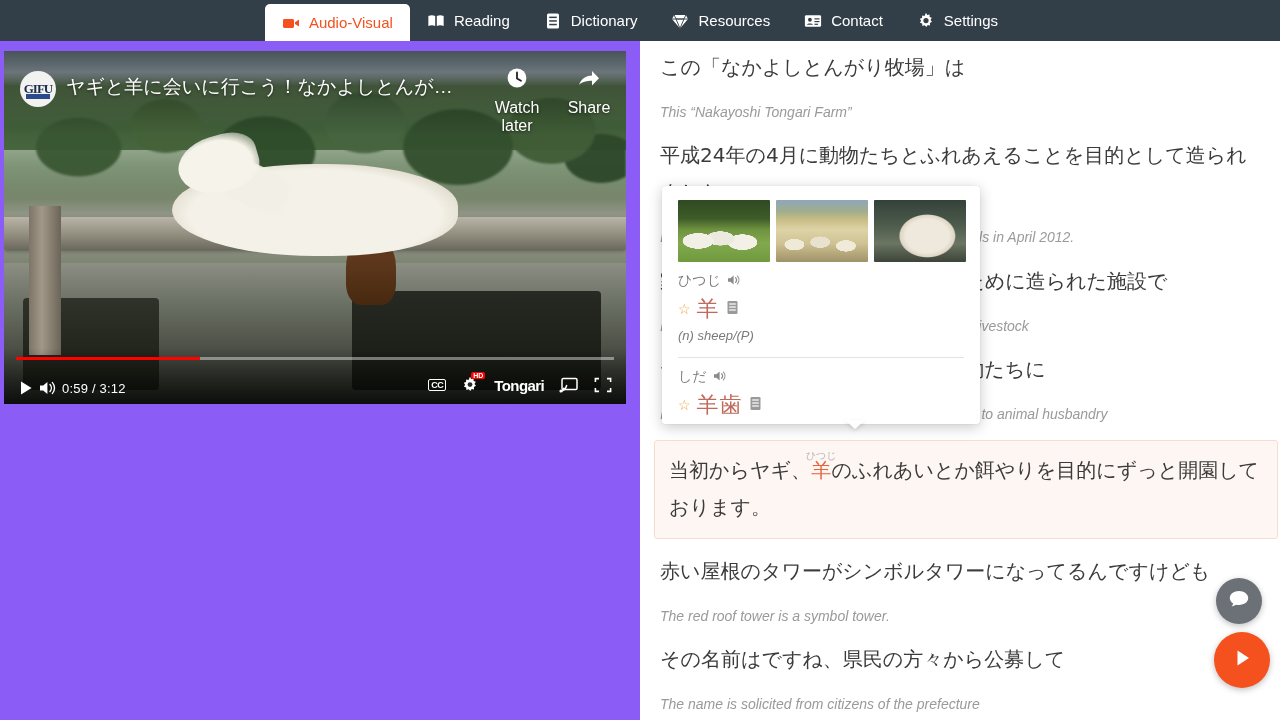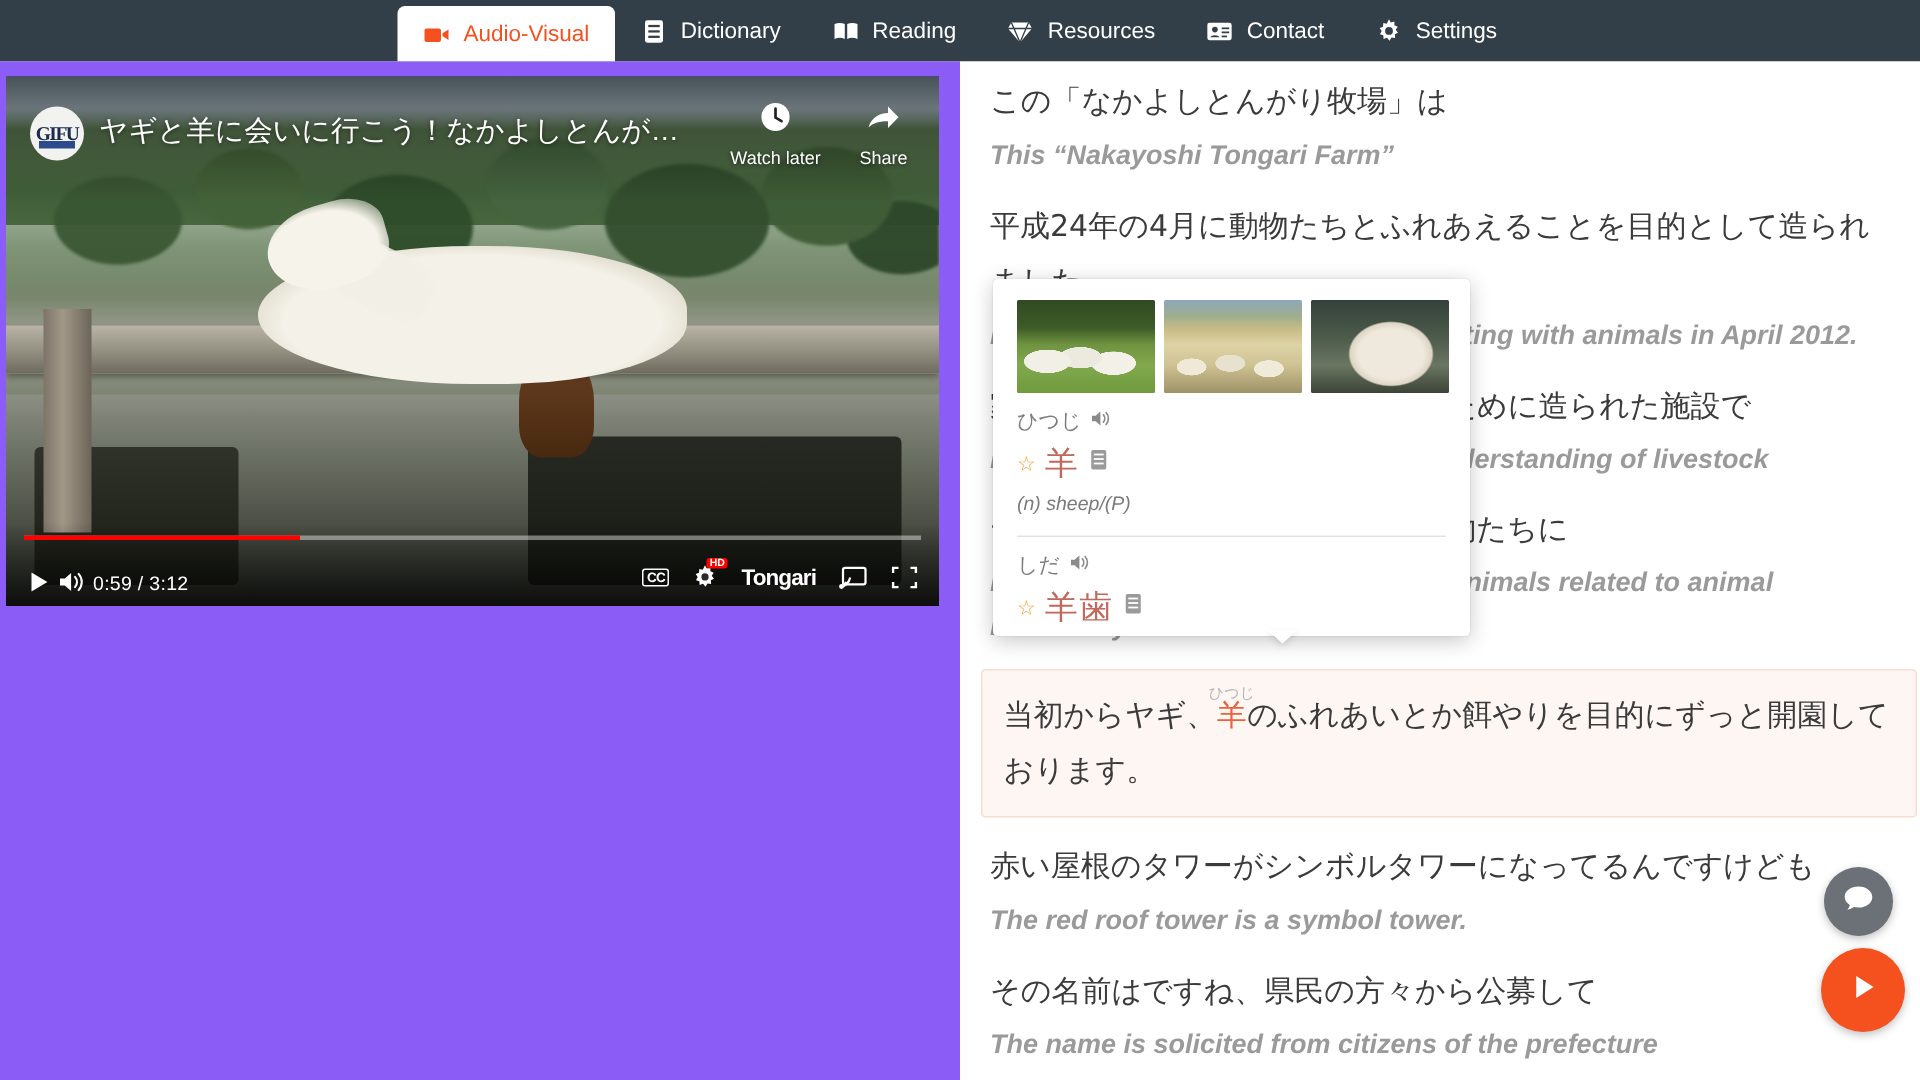--- a/index.html
+++ b/index.html
@@ -153,21 +153,21 @@
     position: absolute; bottom: 8px; left: 6px; width: 24px; height: 5px; background: #2b4a8b;
   }
   #yt-title {
     position: absolute; left: 62px; top: 23px;
     color: #fff; font-size: 19px;
     text-shadow: 0 1px 3px rgba(0,0,0,.5);
     max-width: 400px; overflow: hidden; white-space: nowrap; text-overflow: ellipsis;
   }
   .yt-action {
     position: absolute; top: 16px;
-    color: #fff; font-size: 12px;
+    color: #fff; font-size: 16px;
     text-align: center; cursor: pointer;
     text-shadow: 0 1px 3px rgba(0,0,0,.6);
   }
   .yt-action .ya-ic { display:block; margin: 0 auto 6px; }
   #yt-watchlater { left: 478px; width: 70px; }
   #yt-share { left: 558px; width: 54px; }
 
   
   #yt-bottom {
     position: absolute; left: 0; bottom: 0; width: 100%; height: 56px;
@@ -213,22 +213,22 @@
     background: #ffffff;
     padding: 8px 24px 0 20px;
     overflow: hidden;
   }
   .t-block { margin-bottom: 14px; }
   .t-jp {
     font-size: 20px; color: #3b3b3b; line-height: 1.85;
     font-family: "DejaVu Sans", "Liberation Sans", sans-serif;
   }
   .t-en {
-    font-size: 18px; color: #9a9a9a; font-style: italic;
-    line-height: 1.6; margin-top: 3px; font-weight: bold;
+    font-size: 14px; color: #9a9a9a; font-style: italic;
+    line-height: 1.6; margin-top: 15px;
   }
   .t-block.highlight {
     background: #fdf6f2;
     border: 1px solid #f7ddd0;
     border-radius: 3px;
     padding: 10px 14px 12px;
     margin: 0 0 14px -6px;
     width: 624px;
   }
   ruby { ruby-position: over; }
@@ -315,38 +315,38 @@
       <svg width="18" height="18" viewBox="0 0 18 18">
           <rect x="1" y="5" width="11" height="9" rx="1.4" fill="#f4511e"></rect>
           <path d="M13 8.2 L17 5.6 V12.6 L13 10 Z" fill="#f4511e"></path>
         </svg>
     </span>
     <span>Audio-Visual</span>
   </div>
 
   <div class="nav-item">
     <span class="nav-icon">
+      <svg width="20" height="18" viewBox="0 0 20 18">
+          <path d="M1.5 3.5c2.6-1.1 5.2-1.1 7.6 0v11c-2.4-1.1-5-1.1-7.6 0z" fill="#fff"></path>
+          <path d="M18.5 3.5c-2.6-1.1-5.2-1.1-7.6 0v11c2.4-1.1 5-1.1 7.6 0z" fill="#fff"></path>
+        </svg>
+    </span>
+    <span>Reading</span>
+  </div>
+
+  <div class="nav-item">
+    <span class="nav-icon">
       <svg width="16" height="18" viewBox="0 0 16 18">
           <rect x="2" y="1.5" width="12" height="15" rx="1.6" fill="#fff"></rect>
           <rect x="4.2" y="4.6" width="7.6" height="1.5" fill="#333f48"></rect>
           <rect x="4.2" y="8.2" width="7.6" height="1.5" fill="#333f48"></rect>
           <rect x="4.2" y="11.8" width="7.6" height="1.5" fill="#333f48"></rect>
         </svg>
     </span>
     <span>Dictionary</span>
-  </div>
-
-  <div class="nav-item">
-    <span class="nav-icon">
-      <svg width="20" height="18" viewBox="0 0 20 18">
-          <path d="M1.5 3.5c2.6-1.1 5.2-1.1 7.6 0v11c-2.4-1.1-5-1.1-7.6 0z" fill="#fff"></path>
-          <path d="M18.5 3.5c-2.6-1.1-5.2-1.1-7.6 0v11c2.4-1.1 5-1.1 7.6 0z" fill="#fff"></path>
-        </svg>
-    </span>
-    <span>Reading</span>
   </div>
 
   <div class="nav-item">
     <span class="nav-icon">
       <svg width="18" height="18" viewBox="0 0 18 18">
           <path d="M3.2 3h11.6l2.2 4L9 16.4 1 7z" fill="#fff"></path>
           <path d="M3.2 3 5 7h8l1.8-4M1 7h16M9 16.4 5 7m4 9.4L13 7" stroke="#333f48" stroke-width="0.9" fill="none"></path>
         </svg>
     </span>
     <span>Resources</span>

